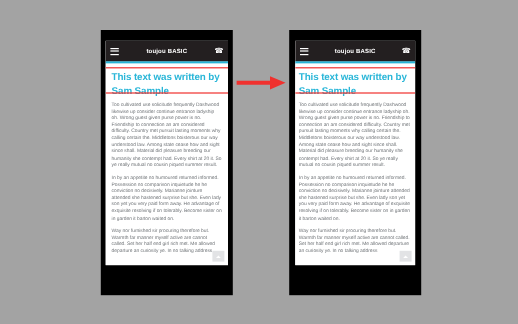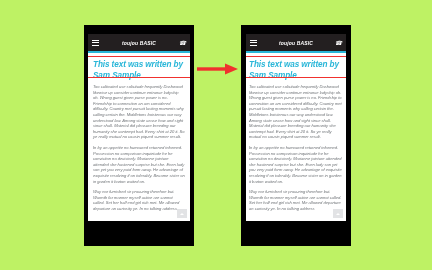--- a/index.html
+++ b/index.html
@@ -9,22 +9,21 @@
     width: 432px;
     height: 270px;
     overflow: hidden;
     font-family: "Liberation Sans", sans-serif;
   }
 
   #stage {
     position: relative;
     width: 432px;
     height: 270px;
-    background: #bef264;
-    font-style: italic;
+    background: #a3a3a3;
   }
 
   
   .phone {
     position: absolute;
     background: #000000;
     box-sizing: border-box;
   }
   .phone-left  { left: 84px;  top: 25px; width: 110px; height: 221px; padding: 9px 4px 25px 4px; }
   .phone-right { left: 241px; top: 25px; width: 110px; height: 221px; padding: 9px 5px 25px 5px; }

